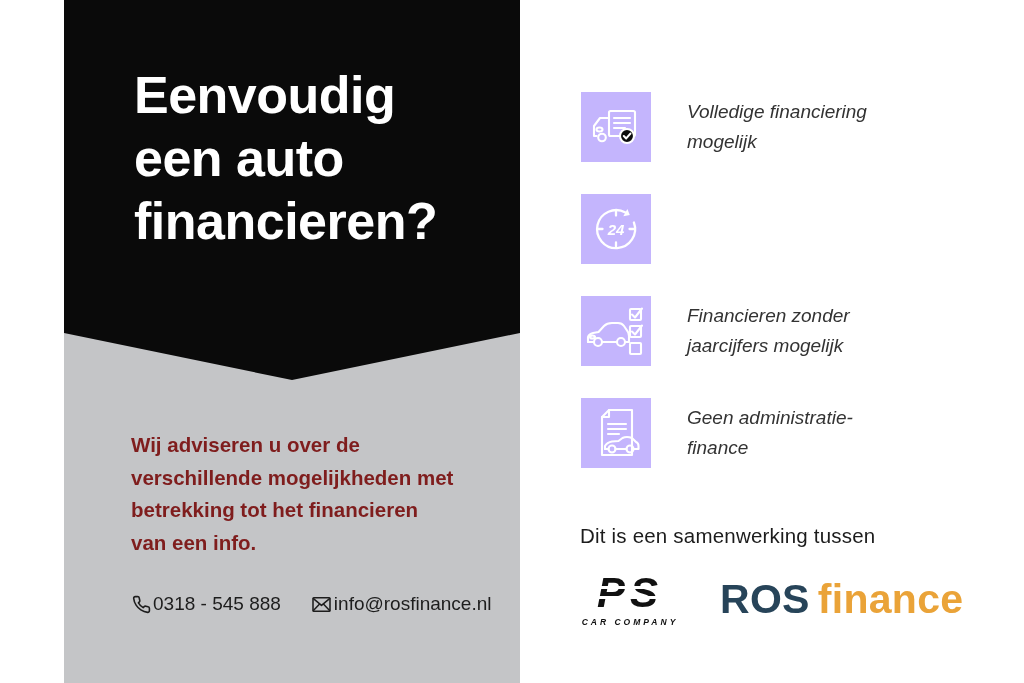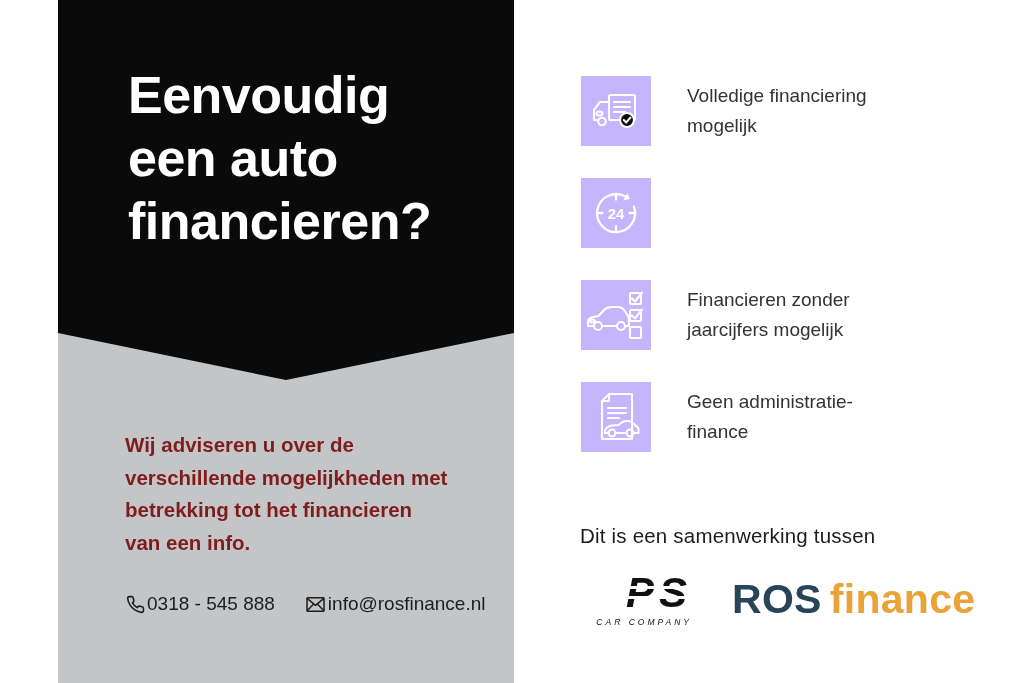--- a/index.html
+++ b/index.html
@@ -6,21 +6,21 @@
   html,body { width:1024px; height:683px; }
   body {
     font-family:"Liberation Sans", sans-serif;
     background:#ffffff;
     position:relative;
     overflow:hidden;
   }
   .page { position:absolute; inset:0; width:1024px; height:683px; background:#fff; }
 
   
-  .left-panel { position:absolute; left:58px; top:0; width:456px; height:592px; }
+  .left-panel { position:absolute; left:64px; top:0; width:456px; height:592px; }
   .left-gray  { position:absolute; left:0; top:333px; width:456px; height:350px; background:#c4c5c7; }
   .left-black { position:absolute; left:0; top:0; width:456px; height:333px; background:#0a0a0a; }
   .left-chevron {
     position:absolute; left:0; top:333px; width:456px; height:47px;
     background:#0a0a0a;
     clip-path:polygon(0 0, 100% 0, 50% 100%);
   }
   .headline {
     position:absolute; left:70px; top:64px;
     color:#ffffff; font-size:52px; line-height:63px;
@@ -32,49 +32,49 @@
   }
   .contact-row {
     position:absolute; left:68px; top:593px;
     display:flex; align-items:center; gap:30px;
     color:#1d1d1d; font-size:19px; font-weight:400;
   }
   .contact-item { display:flex; align-items:center; gap:2px; }
   .contact-item svg { display:block; }
 
   
-  .features { position:absolute; left:581px; top:76px; }
+  .features { position:absolute; left:581px; top:92px;font-style:italic; }
   .feature-row { display:flex; align-items:center; gap:36px; margin-bottom:32px; }
   .tile {
     width:70px; height:70px; background:#c4b5fd; flex:0 0 70px;
     display:flex; align-items:center; justify-content:center;
   }
   .tile svg { display:block; }
   .feature-label { color:#333333; font-size:19px; line-height:30px; font-weight:400; }
 
   
   .partner-heading {
     position:absolute; left:580px; top:524px;
     color:#1c1c1c; font-size:20.5px; font-weight:500; letter-spacing:0.2px;
   }
   .logos-row {
     position:absolute; left:580px; top:572px;
     display:flex; align-items:center; gap:40px;
   }
-  .ps-logo { position:relative; width:100px; text-align:right;margin-left:12px; }
+  .ps-logo { position:relative; width:100px; text-align:center; }
   .ps-text {
     font-style:italic; font-weight:900; font-size:42px; line-height:42px;
     letter-spacing:5px; color:#111; display:block;
   }
   .ps-stripe { position:absolute; left:0; width:100%; height:3px; background:#ffffff; }
   .ps-stripe.s1 { top:14px; }
   .ps-stripe.s2 { top:24px; }
   .ps-sub {
     display:block; margin-top:3px;
-    font-style:italic; font-weight:400; font-size:8.5px;
+    font-style:italic; font-weight:700; font-size:8.5px;
     letter-spacing:3px; color:#111;
   }
   .ros-logo { font-size:41px; font-weight:800; letter-spacing:0.3px; white-space:nowrap; }
   .ros-part1 { color:#274459; }
   .ros-part2 { color:#eaa338; margin-left:8px; }
 </style>
 </head>
 <body>
 
 <div class="page">

